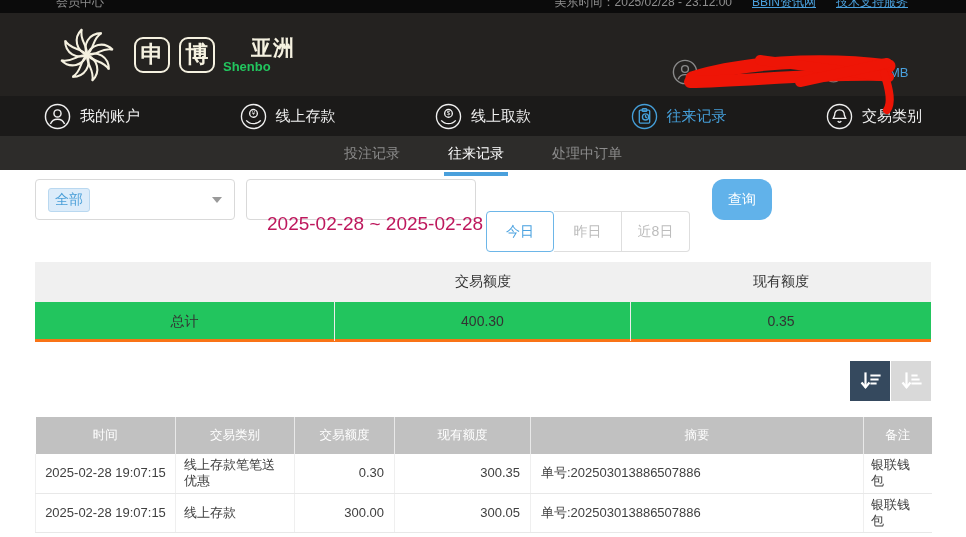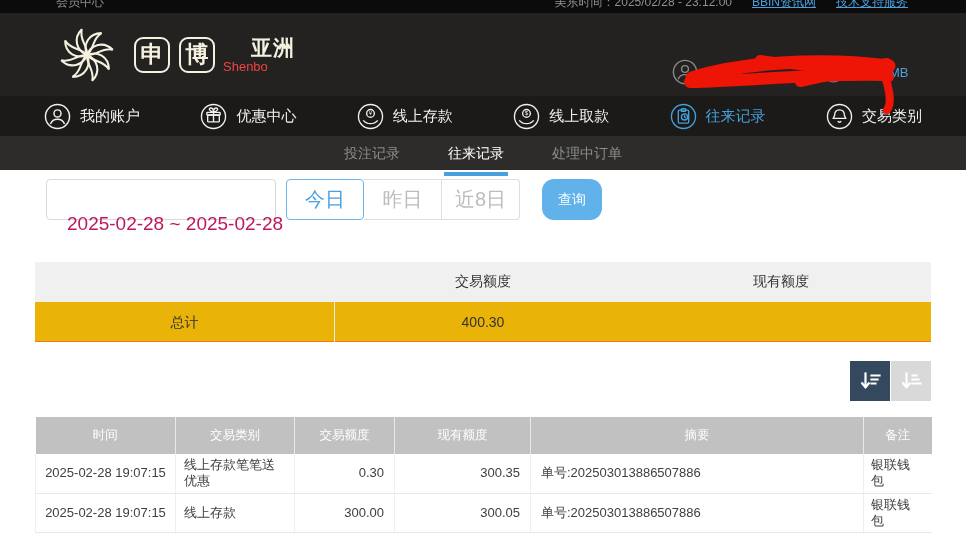--- a/index.html
+++ b/index.html
@@ -16,21 +16,21 @@
 
   
   .header { position:relative; height:83px; background:#242220; display:flex; align-items:center; }
   .logo { display:flex; align-items:center; margin-left:54px; color:#f5f1e0; }
   .logo-flower { width:66px; height:66px; }
   .logo-box { width:36px; height:36px; border:2px solid #f5f1e0; border-radius:9px;
     display:flex; align-items:center; justify-content:center; font-size:23px; font-weight:bold; margin-left:9px; }
   .logo-box:first-of-type { margin-left:14px; }
   .logo-region { margin-left:8px; line-height:1; }
   .logo-region .cn { font-size:21px; font-weight:bold; letter-spacing:1px;margin-left:28px; }
-  .logo-region .en { font-size:13px; margin-top:2px; color:#ef4444; }
+  .logo-region .en { font-size:13px; margin-top:2px; color:#22c55e;font-weight:bold; }
   .hdr-user-icon { position:absolute; left:672px; top:46px; width:26px; height:26px; color:#8a8a8a; }
   .hdr-wallet-icon { position:absolute; left:823px; top:49px; width:21px; height:21px; color:#7d7d7d; }
   .hdr-balance { position:absolute; left:889px; top:52px; font-size:13px; color:#4aa0dc; }
   .scribble { position:absolute; left:668px; top:38px; width:240px; height:66px; pointer-events:none; }
 
   
   .nav { height:40px; background:#1b1a19; display:flex; align-items:center;
     justify-content:space-between; padding:0 44px; }
   .nav-item { display:flex; align-items:center; gap:9px; color:#f0f0f0; font-size:15px; cursor:pointer; }
   .nav-item.active { color:#459fd9; }
@@ -50,33 +50,33 @@
     display:flex; align-items:center; justify-content:space-between; padding:0 12px; cursor:pointer; background:#fff; }
   .select-chip { font-size:14px; color:#4a9fd8; background:#dcecfa; border:1px solid #b9d8f0;
     border-radius:3px; padding:2px 6px; }
   .chevron { width:0; height:0; border-left:5px solid transparent; border-right:5px solid transparent;
     border-top:6px solid #9a9a9a; }
   .date-box { margin-left:11px; width:230px; height:41px; border:1px solid #d9d9d9; border-radius:4px;
     display:flex; align-items:center; gap:9px; padding:0 11px; cursor:pointer; background:#fff; }
   .cal-icon { width:18px; height:18px; }
   .date-text { font-size:19px; color:#be185d; white-space:nowrap;margin-top:48px; }
   .quick-group { margin-left:10px; display:flex; height:41px; }
-  .quick-btn { width:78px; height:41px; display:flex; align-items:center; justify-content:center;
-    font-size:20px; color:#bcbcbc; background:#fff; border:1px solid #dedede; border-left:none; cursor:pointer; }
+  .quick-btn { width:68px; height:41px; display:flex; align-items:center; justify-content:center;
+    font-size:14px; color:#bcbcbc; background:#fff; border:1px solid #dedede; border-left:none; cursor:pointer;margin-top:32px; }
   .quick-btn:first-child { border-left:1px solid #dedede; border-radius:4px 0 0 4px; }
   .quick-btn:last-child { border-radius:0 4px 4px 0; }
   .quick-btn.active { border:1px solid #6db6e8; border-radius:4px; color:#4aa2e0; }
   .search-btn { margin-left:22px; width:60px; height:41px; border:none; border-radius:12px;
     background:#61b2ea; color:#fff; font-size:14px; cursor:pointer;
     font-family:"Liberation Sans","DejaVu Sans",sans-serif; }
 
   
   .summary { margin-top:42px; }
   .sum-head { display:flex; height:40px; background:#f0f0f0; align-items:center; }
-  .sum-row { display:flex; height:40px; background:#eab308; align-items:center; border-bottom:1px solid #f97316; }
+  .sum-row { display:flex; height:40px; background:#22c55e; align-items:center; border-bottom:3px solid #f97316;justify-content:flex-end; }
   .sum-cell { text-align:center; font-size:14px; color:#333; }
   .sum-c1 { width:300px; } .sum-c2 { width:296px; } .sum-c3 { width:300px; }
   .sum-row .sum-cell { border-right:1px solid #ececec; height:40px; line-height:40px; }
   .sum-row .sum-cell:last-child { border-right:none; }
 
   
   .sort-row { margin-top:19px; display:flex; justify-content:flex-end; gap:1px; }
   .sort-btn { width:40px; height:40px; display:flex; align-items:center; justify-content:center;
     border:none; cursor:pointer; }
   .sort-btn.desc { background:#35495e; }
@@ -163,29 +163,20 @@
       <svg class="nav-icon" viewBox="0 0 26 26" fill="none" stroke="currentColor" stroke-width="1.4">
         <circle cx="13" cy="13" r="11.6"></circle>
           <circle cx="13" cy="10" r="3.4"></circle>
         <path d="M6.2 20.3a7.3 7.3 0 0 1 13.6 0"></path>
       </svg>
       <span>我的账户</span>
     </div>
     <div class="nav-item">
       <svg class="nav-icon" viewBox="0 0 26 26" fill="none" stroke="currentColor" stroke-width="1.3">
         <circle cx="13" cy="13" r="11.6"></circle>
-        <rect x="7.4" y="11.6" width="11.2" height="6.6" rx="0.8"></rect>
-        <rect x="6.6" y="9" width="12.8" height="2.6" rx="0.6"></rect>
-        <path d="M13 9v9.2M13 9c-4.4-1-5-4.2-2.6-4.2 1.8 0 2.6 2.2 2.6 4.2zM13 9c4.4-1 5-4.2 2.6-4.2-1.8 0-2.6 2.2-2.6 4.2z"></path>
-      </svg>
-      <span>优惠中心</span>
-    </div>
-    <div class="nav-item">
-      <svg class="nav-icon" viewBox="0 0 26 26" fill="none" stroke="currentColor" stroke-width="1.3">
-        <circle cx="13" cy="13" r="11.6"></circle>
         <circle cx="13" cy="10" r="3.7"></circle>
         <text x="13" y="12" text-anchor="middle" font-size="6" fill="currentColor" stroke="none">¥</text>
         <path d="M6 16.7c2.2 2.6 4.7 3.2 7 3.2s4.8-.6 7-3.2"></path>
       </svg>
       <span>线上存款</span>
     </div>
     <div class="nav-item">
       <svg class="nav-icon" viewBox="0 0 26 26" fill="none" stroke="currentColor" stroke-width="1.3">
         <circle cx="13" cy="13" r="11.6"></circle>
         <circle cx="13" cy="10" r="3.7"></circle>
@@ -222,20 +213,24 @@
       <span>往来记录</span>
     </div>
     <div class="subtab">
       <span>处理中订单</span>
     </div>
   </div>
 
   <div class="content">
 
     <div class="filters">
+      <div class="select-box">
+        <span class="select-chip">全部</span>
+        <span class="chevron"></span>
+      </div>
       <div class="date-box">
         <svg class="cal-icon" viewBox="0 0 22 22" fill="none" stroke="#b3b3b3" stroke-width="1.5">
           <rect x="2.5" y="4.5" width="17" height="15" rx="2"></rect>
           <path d="M2.5 9h17M7 2.5v4M15 2.5v4"></path>
           <path d="M6.5 12.5h2M10 12.5h2M13.5 12.5h2M6.5 15.8h2M10 15.8h2" stroke-width="1.3"></path>
         </svg>
         <span class="date-text">2025-02-28 ~ 2025-02-28</span>
       </div>
       <div class="quick-group">
         <div class="quick-btn active">今日</div>
@@ -247,20 +242,21 @@
 
     <div class="summary">
       <div class="sum-head">
         <div class="sum-cell sum-c1"></div>
         <div class="sum-cell sum-c2">交易额度</div>
         <div class="sum-cell sum-c3">现有额度</div>
       </div>
       <div class="sum-row">
         <div class="sum-cell sum-c1">总计</div>
         <div class="sum-cell sum-c2">400.30</div>
+        <div class="sum-cell sum-c3">0.35</div>
       </div>
     </div>
 
     <div class="sort-row">
       <button class="sort-btn desc">
         <svg viewBox="0 0 24 24" fill="none" stroke="#fff" stroke-width="2.2" stroke-linecap="square">
           <path d="M7.5 4.5v13"></path>
           <path d="M4.2 14.3l3.3 4 3.3-4" fill="none"></path>
           <path d="M13.5 6.5h8M13.5 10.5h6M13.5 14.5h4"></path>
         </svg>

